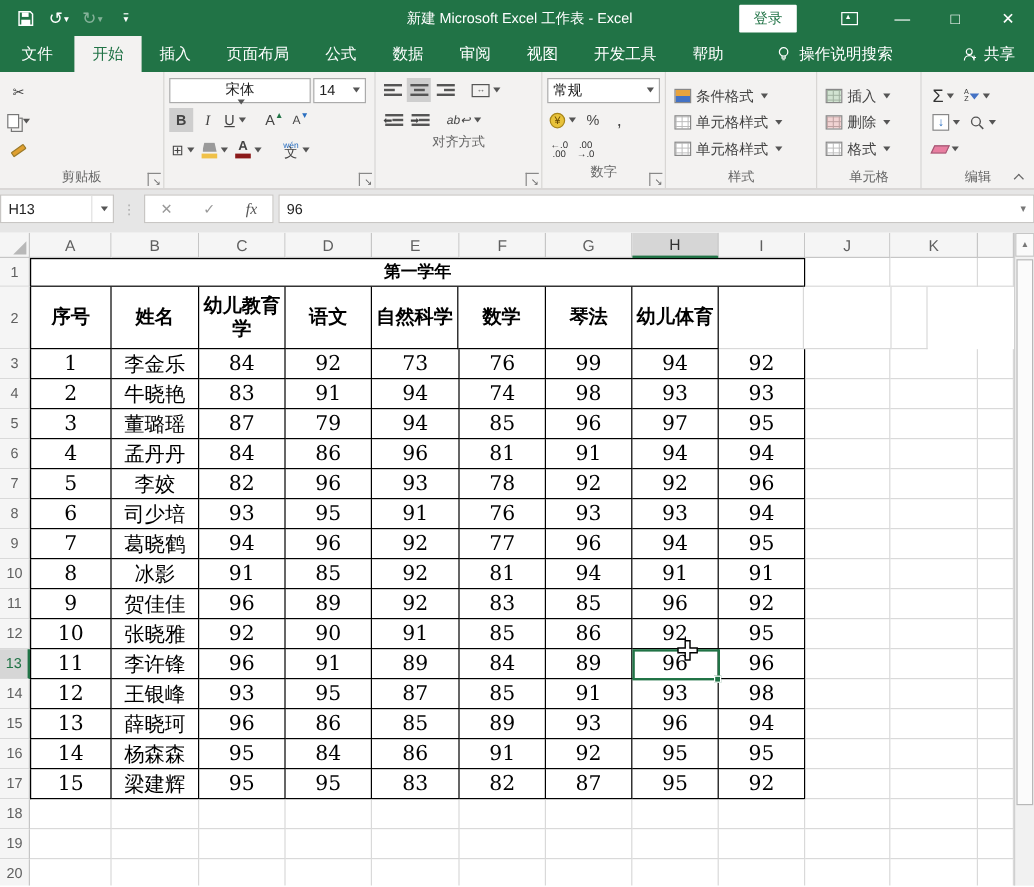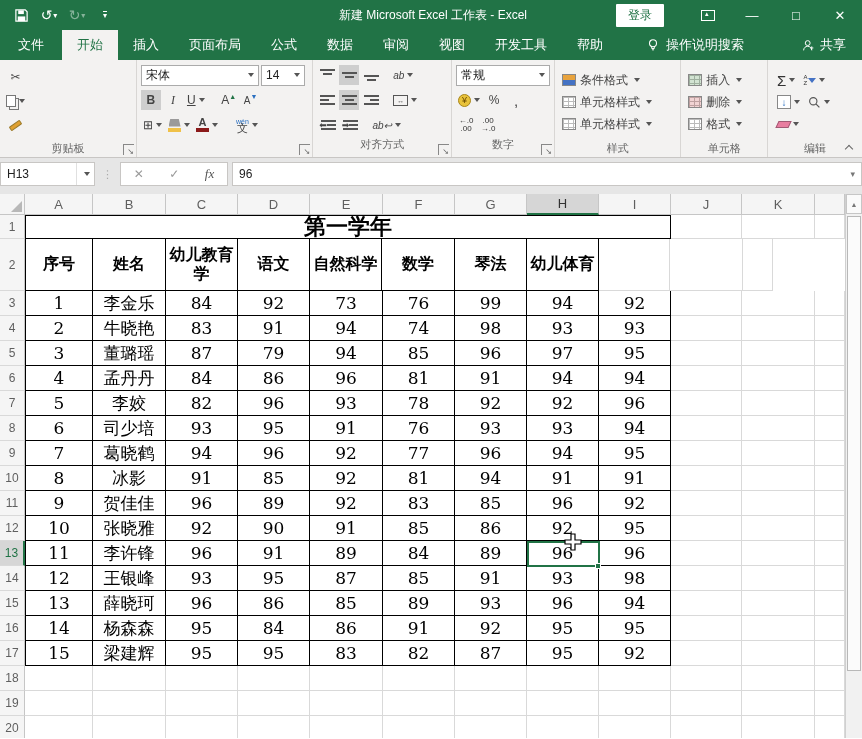--- a/index.html
+++ b/index.html
@@ -50,21 +50,21 @@
 
   
   .paste-big { width:46px; display:flex; flex-direction:column; align-items:center; padding-top:4px; gap:3px; }
   .clip-ic { width:20px; height:24px; background:#c9a063; border:1px solid #9a7a44; border-radius:2px; position:relative; }
   .clip-ic:before { content:""; position:absolute; left:4px; top:-3px; width:10px; height:4px; background:#8a6a3a; border-radius:1px; }
   .clip-ic:after { content:""; position:absolute; right:-4px; top:5px; width:13px; height:17px; background:#fff; border:1px solid #999; }
   .copy-ic { width:10px; height:12px; border:1px solid #777; background:#fff; box-shadow:3px 3px 0 -1px #f3f2f1, 3px 3px 0 0 #777; }
   .brush-ic { width:13px; height:5px; background:#e0a030; border:1px solid #9a7a2a; transform:rotate(-35deg); border-radius:1px; }
 
   
-  .fname { width:118px; } .fsize { width:44px; }
+  .fname { width:118px;flex-direction:column; } .fsize { width:44px; }
   .ul { text-decoration:underline; }
   .ital { font-style:italic; font-family:"Liberation Serif", serif; }
   .bld { font-weight:bold; }
   .sup { font-size:7px; margin-left:-1px; margin-top:-8px; color:#217346; }
   .fillbar { display:flex; flex-direction:column; align-items:center; line-height:10px; }
   .fillbar .bar { width:13px; height:4px; margin-top:1px; }
   .bucket { width:12px; height:8px; background:#9a9a9a; clip-path:polygon(15% 0,85% 0,100% 100%,0 100%); }
   .pinyin { display:flex; flex-direction:column; align-items:center; line-height:6px; font-size:11px; }
   .pinyin .top { font-size:7px; color:#2a6fc0; }
 
@@ -127,21 +127,21 @@
   .ch.sel { background:#d6d6d6; border-bottom:2px solid #217346; color:#333; }
   .row { display:flex; }
   .gut { width:25px; background:#f5f5f5; border-right:1px solid #c6c6c6; border-bottom:1px solid #d9d9d9;
     display:flex; align-items:center; justify-content:center; font-size:12px; color:#5f5f5f; flex:0 0 25px; }
   .gut.sel { background:#d6d6d6; border-right:2px solid #217346; color:#217346; }
   .c { display:flex; align-items:center; justify-content:center; overflow:hidden;
     font-family:"DejaVu Serif","Liberation Serif",serif; color:#000; }
   .gl { border-right:1px solid #d9d9d9; border-bottom:1px solid #d9d9d9; }
   .tb { border-right:1px solid #000; border-bottom:1px solid #000; }
   .tb.first { border-left:1px solid #000; }
-  .t-title { font-weight:bold; font-size:22px; border-top:1px solid #000; }
+  .t-title { font-weight:bold; font-size:14px; border-top:1px solid #000; }
   .t-head { font-weight:bold; font-size:16px; text-align:center; line-height:1.15; }
   .t-cell { font-size:17px; }
   .sel-box { position:absolute; left:527px; top:347px; width:73px; height:26px;
     border:2px solid #217346; pointer-events:none; }
   .sel-handle { position:absolute; left:595px; top:369px; width:6px; height:6px;
     background:#217346; border:1px solid #fff; }
   .cellcursor { position:absolute; left:563px; top:338px; pointer-events:none; }
   .vscroll { position:absolute; right:0; top:0; width:17px; height:544px; background:#f1f1f1; border-left:1px solid #d0d0d0; }
   .vs-up { height:20px; background:#fafafa; border:1px solid #c6c6c6; display:flex; align-items:center; justify-content:center;
     font-size:7px; color:#777; }
@@ -295,45 +295,20 @@
         </div>
       </div>
     </div>
     <div class="launcher">↘</div>
   </div>
 
   <div class="grp" style="width:154px;">
     <div class="col" style="width:100%;">
       <div class="rrow">
         <div class="rbtn">
-            <span class="bars b-top al-c">
-              <i></i>
-              <i></i>
-            </span>
-          </div>
-        <div class="rbtn hl">
-            <span class="bars al-c">
-              <i></i>
-              <i></i>
-            </span>
-          </div>
-        <div class="rbtn">
-            <span class="bars b-bot al-c">
-              <i></i>
-              <i></i>
-            </span>
-          </div>
-        <span style="width:6px;"></span>
-        <div class="rbtn">
-            <span class="ab-ic">ab</span>
-            <span class="caret"></span>
-          </div>
-      </div>
-      <div class="rrow">
-        <div class="rbtn">
             <span class="bars al-l">
               <i></i>
               <i></i>
               <i></i>
             </span>
           </div>
         <div class="rbtn hl">
             <span class="bars al-c">
               <i></i>
               <i></i>

